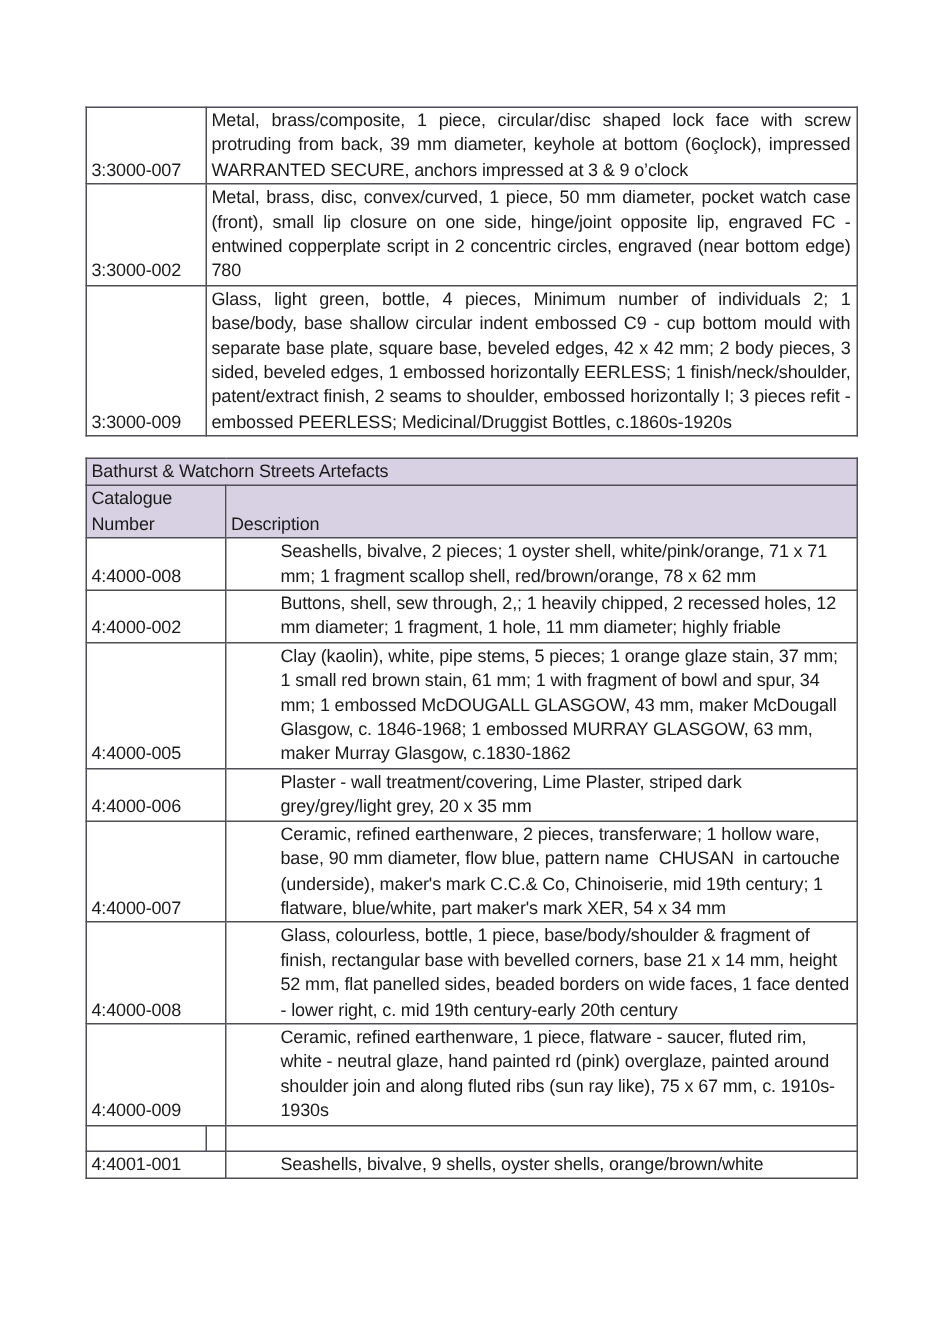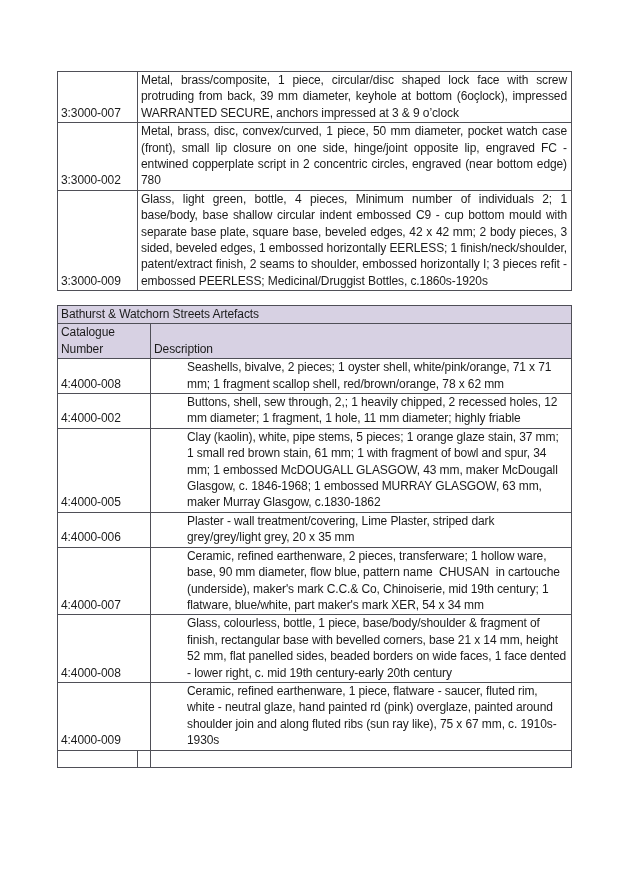--- a/index.html
+++ b/index.html
@@ -126,16 +126,20 @@
         </tr>
         <tr>
           <td class="num" colspan="2">4:4000-009</td>
           <td class="desc">Ceramic, refined earthenware, 1 piece, flatware - saucer, fluted rim, white - neutral glaze, hand painted rd (pink) overglaze, painted around shoulder join and along fluted ribs (sun ray like), 75 x 67 mm, c. 1910s-1930s</td>
         </tr>
         <tr class="empty-split">
           <td></td>
           <td></td>
           <td></td>
         </tr>
+        <tr>
+          <td class="num" colspan="2">4:4001-001</td>
+          <td class="desc">Seashells, bivalve, 9 shells, oyster shells, orange/brown/white</td>
+        </tr>
       </tbody>
   </table>
 
 </div>
 
 </body></html>

